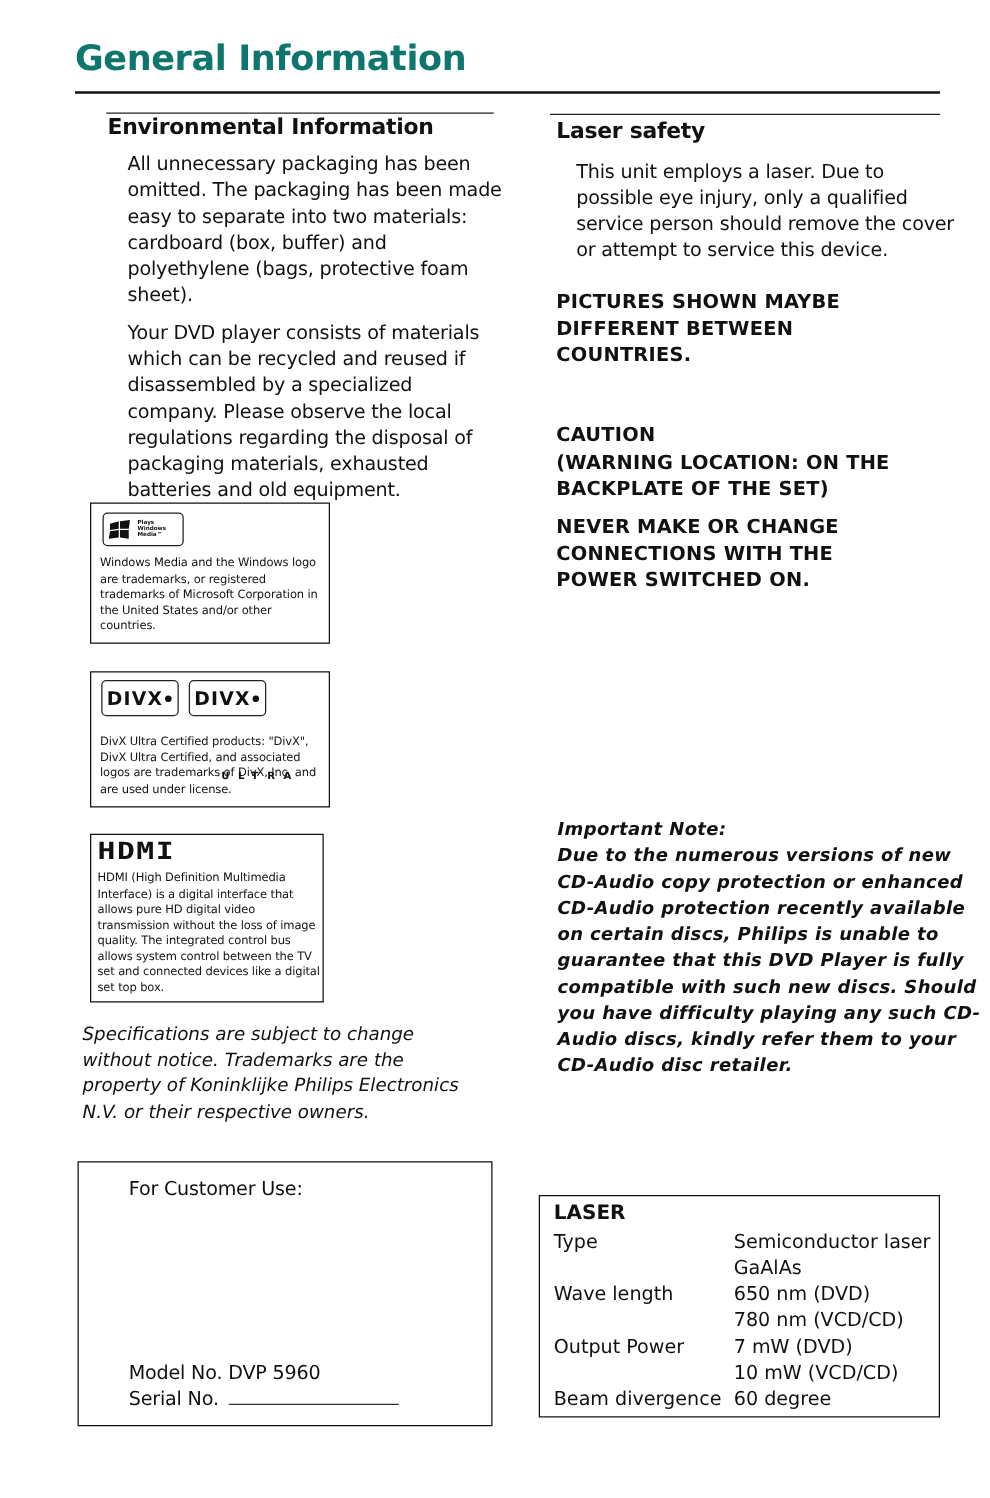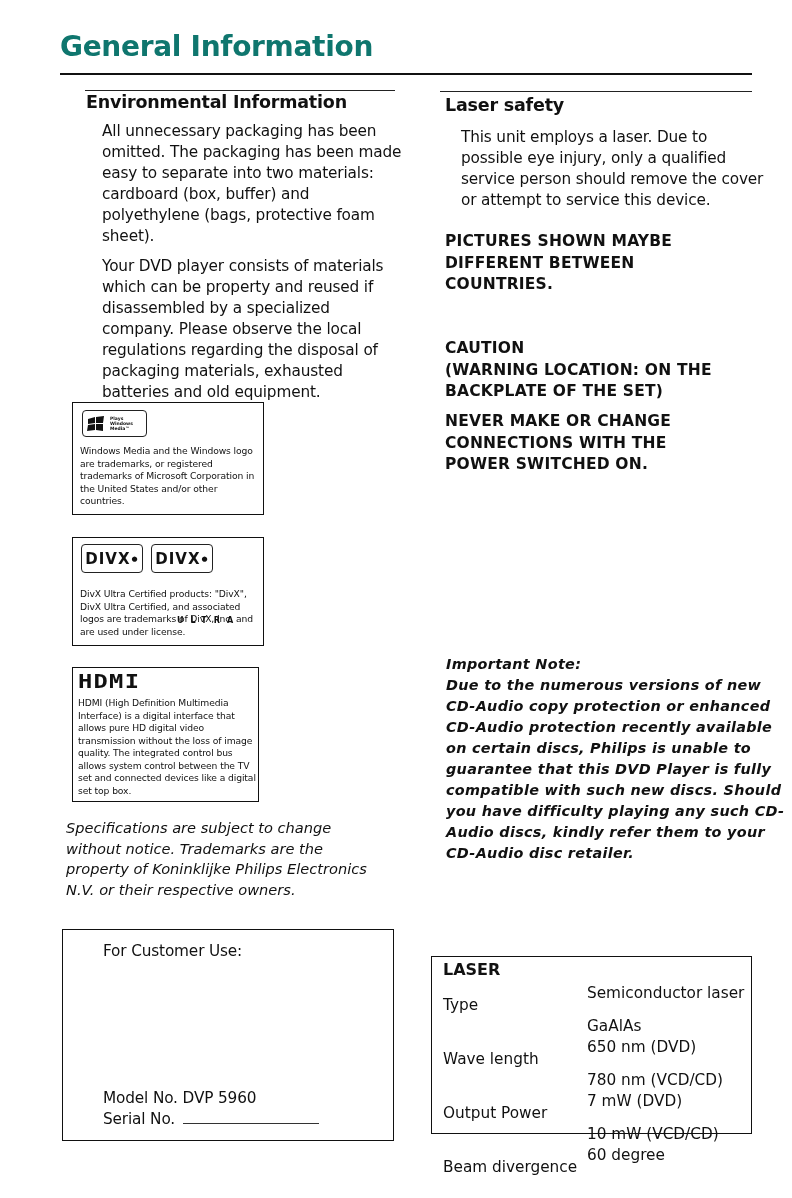--- a/index.html
+++ b/index.html
@@ -11,35 +11,35 @@
     .sec-title { font-size: 17.5px; font-weight: bold; color: #111; letter-spacing: -0.2px; }
     .body-text { font-size: 15.3px; line-height: 21px; color: #111; letter-spacing: -0.15px; margin-left: 16px; }
     .body-text p { margin: 0 0 9px 0; }
     .notice-box { border: 1.5px solid #111; background: #fff; }
     .small-text { font-size: 9.2px; line-height: 12.5px; color: #111; letter-spacing: -0.1px; }
     .caps-bold { font-size: 15.5px; font-weight: bold; line-height: 21.5px; letter-spacing: 0.2px; color: #111; }
     .ital-text { font-style: italic; font-size: 14.6px; line-height: 20.5px; color: #111; }
     .ital-bold { font-style: italic; font-weight: bold; font-size: 14.4px; line-height: 21px; letter-spacing: 0.3px; color: #111; }
     .logo-box { border: 1.5px solid #222; border-radius: 4px; display: inline-flex; align-items: center; justify-content: center; }
     .spec-row { display: flex; font-size: 15.3px; line-height: 21px; }
-    .spec-row .k { width: 144px; margin-top: 12px; }
+    .spec-row .k { width: 144px; }
     .underline-blank { display: inline-block; width: 136px; border-bottom: 1px solid #333; height: 14px; vertical-align: baseline; margin-left: 8px; }
   </style>
 </head>
 <body>
 
 <div class="abs page-title">General Information</div>
 <div class="abs main-rule"></div>
 
 <div class="abs sec-rule" style="left:85px; top:90px; width:310px;"></div>
 <div class="abs sec-title" style="left:86px; top:92px;">Environmental Information</div>
 
 <div class="abs body-text" style="left:86px; top:121px; width:300px;">
   <p>All unnecessary packaging has been omitted. The packaging has been made easy to separate into two materials: cardboard (box, buffer) and polyethylene (bags, protective foam sheet).</p>
-  <p>Your DVD player consists of materials which can be property and reused if disassembled by a specialized company. Please observe the local regulations regarding the disposal of packaging materials, exhausted batteries and old equipment.</p>
+  <p>Your DVD player consists of materials which can be recycled and reused if disassembled by a specialized company. Please observe the local regulations regarding the disposal of packaging materials, exhausted batteries and old equipment.</p>
 </div>
 
 <div class="abs notice-box" style="left:72px; top:402px; width:190px; height:111px;">
   <div class="abs logo-box" style="left:9px; top:7px; width:65px; height:27px; justify-content:flex-start; padding-left:4px; box-sizing:border-box;">
     <svg width="18" height="16" viewBox="0 0 18 16">
       <path d="M1 3 L8 1 L8 7 L1 8 Z" fill="#111"></path>
       <path d="M9 1 L17 0 L16 7 L9 7 Z" fill="#111"></path>
       <path d="M1 9 L8 8 L8 14 L0 15 Z" fill="#111"></path>
       <path d="M9 8 L16 8 L16 15 L9 14 Z" fill="#111"></path>
     </svg>

